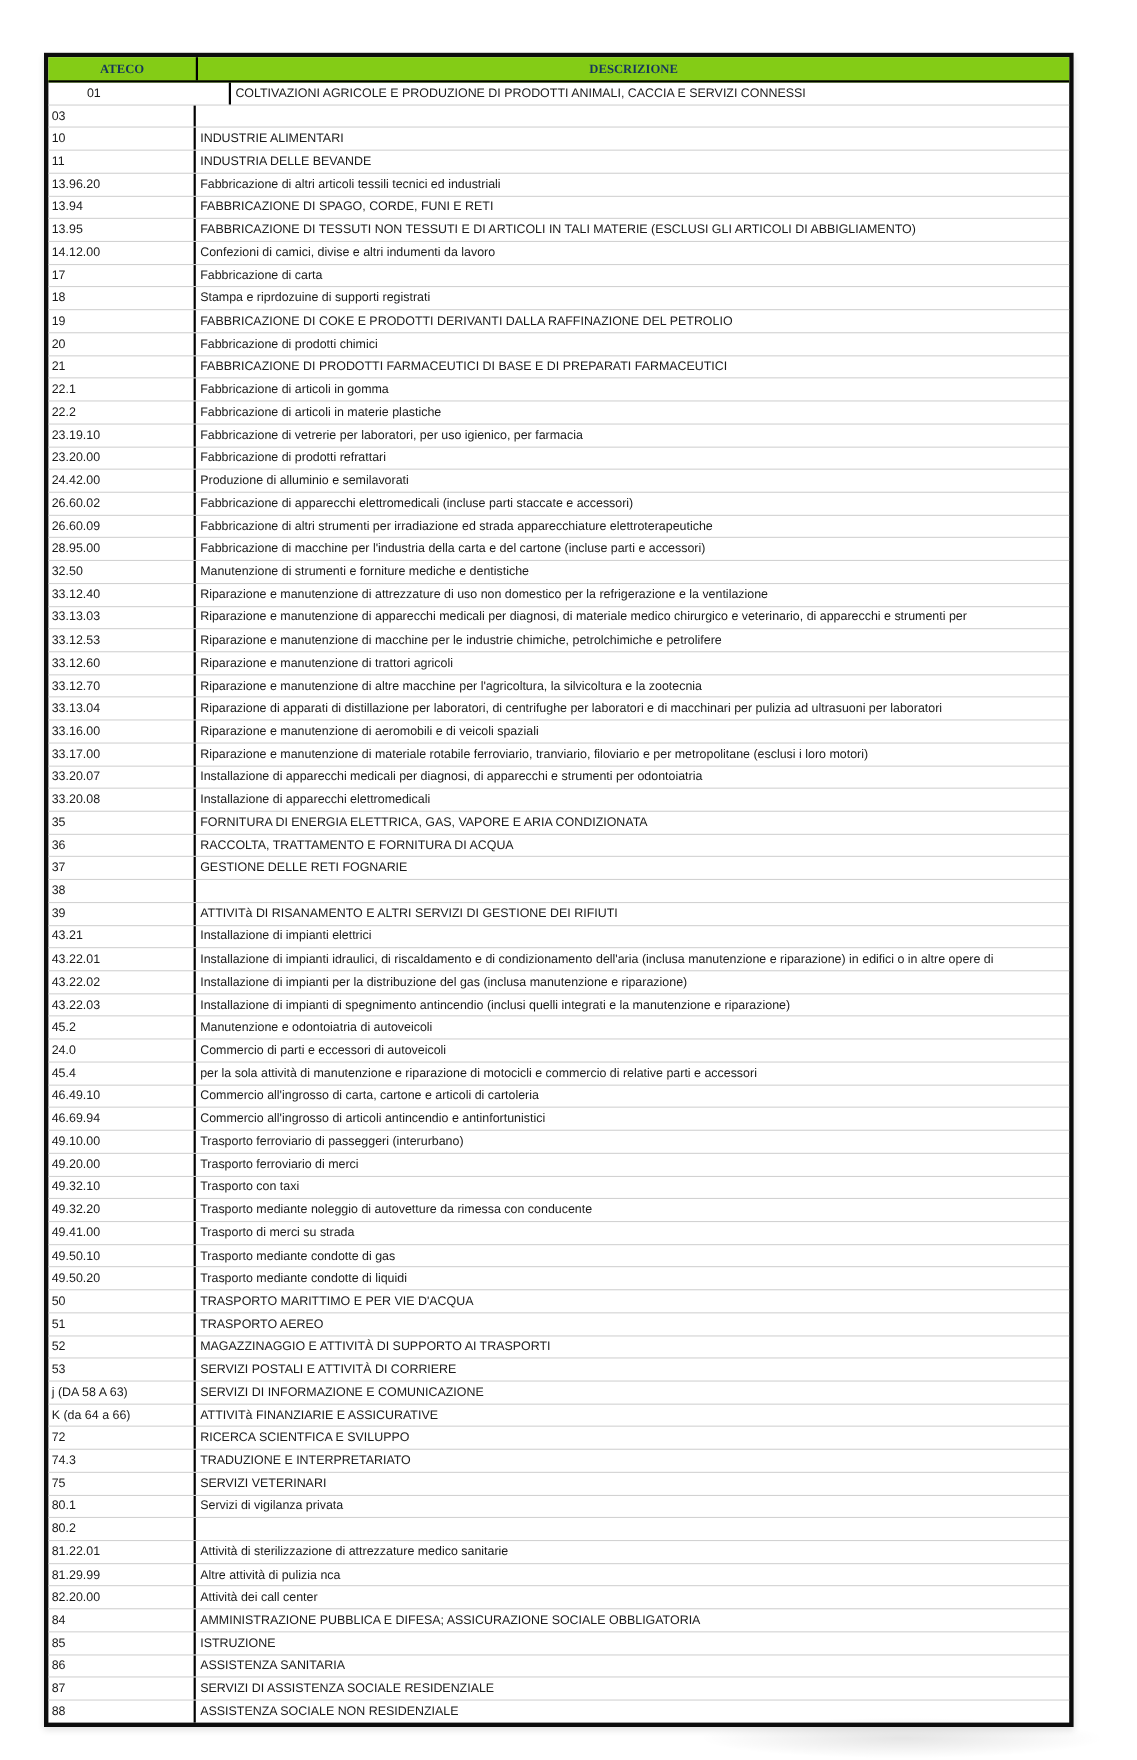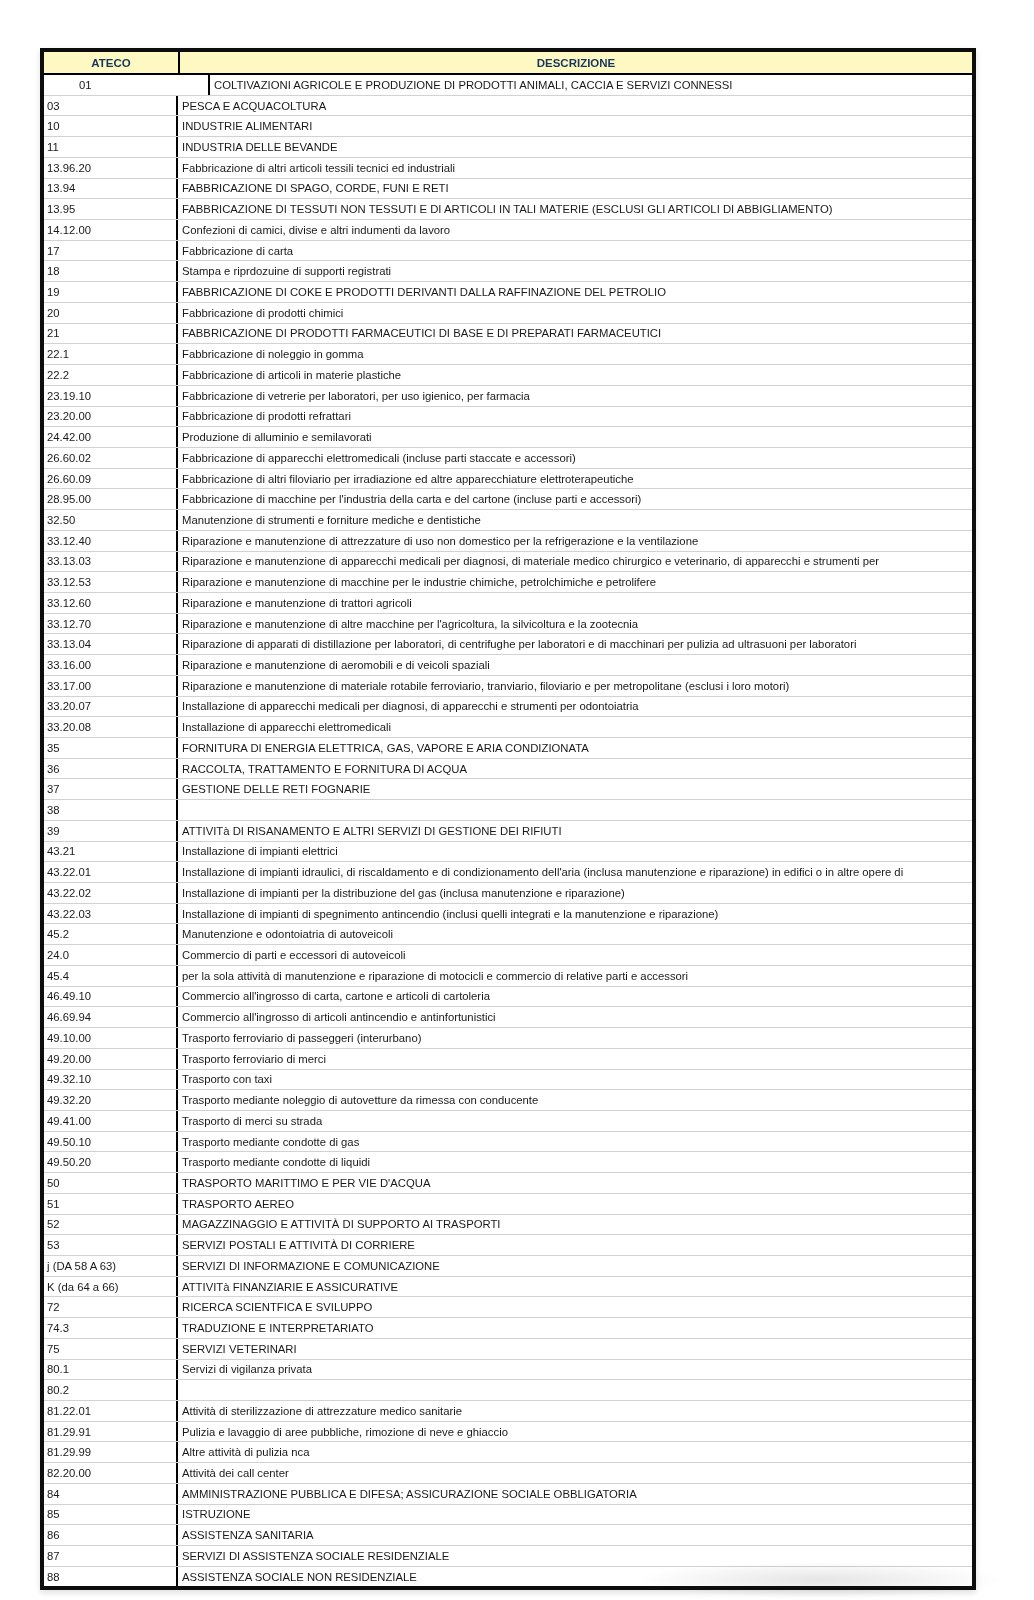--- a/index.html
+++ b/index.html
@@ -23,26 +23,27 @@
     left: 40px;
     top: 48px;
     width: 928px;
     border: 4px solid #0d0d0d;
     background: #ffffff;
     box-shadow: 0 3px 6px rgba(0,0,0,0.12);
   }
   .thead {
     display: flex;
     height: 21px;
-    background: #fef9c3;
+    background: #84cc16;
     border-bottom: 2px solid #000;
     align-items: center;
     font-weight: bold;
     font-size: 11.5px;
     color: #16365c;
+    font-family: Liberation Serif, serif;
   }
   .thead .col-code {
     width: 134px;
     flex: 0 0 134px;
     text-align: center;
     border-right: 2px solid #000;
     height: 100%;
     display: flex;
     align-items: center;
     justify-content: center;
@@ -109,21 +110,20 @@
     </div>
 
     <div class="tbody">
   <div class="row">
     <div class="cell-code">01</div>
     <div class="cell-desc">COLTIVAZIONI AGRICOLE E PRODUZIONE DI PRODOTTI ANIMALI, CACCIA E SERVIZI CONNESSI</div>
   </div>
 
   <div class="row">
     <div class="cell-code">03</div>
-    <div class="cell-desc">PESCA E ACQUACOLTURA</div>
   </div>
 
   <div class="row">
     <div class="cell-code">10</div>
     <div class="cell-desc">INDUSTRIE ALIMENTARI</div>
   </div>
 
   <div class="row">
     <div class="cell-code">11</div>
     <div class="cell-desc">INDUSTRIA DELLE BEVANDE</div>
@@ -169,21 +169,21 @@
     <div class="cell-desc">Fabbricazione di prodotti chimici</div>
   </div>
 
   <div class="row">
     <div class="cell-code">21</div>
     <div class="cell-desc">FABBRICAZIONE DI PRODOTTI FARMACEUTICI DI BASE E DI PREPARATI FARMACEUTICI</div>
   </div>
 
   <div class="row">
     <div class="cell-code">22.1</div>
-    <div class="cell-desc">Fabbricazione di noleggio in gomma</div>
+    <div class="cell-desc">Fabbricazione di articoli in gomma</div>
   </div>
 
   <div class="row">
     <div class="cell-code">22.2</div>
     <div class="cell-desc">Fabbricazione di articoli in materie plastiche</div>
   </div>
 
   <div class="row">
     <div class="cell-code">23.19.10</div>
     <div class="cell-desc">Fabbricazione di vetrerie per laboratori, per uso igienico, per farmacia</div>
@@ -199,21 +199,21 @@
     <div class="cell-desc">Produzione di alluminio e semilavorati</div>
   </div>
 
   <div class="row">
     <div class="cell-code">26.60.02</div>
     <div class="cell-desc">Fabbricazione di apparecchi elettromedicali (incluse parti staccate e accessori)</div>
   </div>
 
   <div class="row">
     <div class="cell-code">26.60.09</div>
-    <div class="cell-desc">Fabbricazione di altri filoviario per irradiazione ed altre apparecchiature elettroterapeutiche</div>
+    <div class="cell-desc">Fabbricazione di altri strumenti per irradiazione ed strada apparecchiature elettroterapeutiche</div>
   </div>
 
   <div class="row">
     <div class="cell-code">28.95.00</div>
     <div class="cell-desc">Fabbricazione di macchine per l'industria della carta e del cartone (incluse parti e accessori)</div>
   </div>
 
   <div class="row">
     <div class="cell-code">32.50</div>
     <div class="cell-desc">Manutenzione di strumenti e forniture mediche e dentistiche</div>
@@ -426,24 +426,20 @@
 
   <div class="row">
     <div class="cell-code">80.2</div>
   </div>
 
   <div class="row">
     <div class="cell-code">81.22.01</div>
     <div class="cell-desc">Attività di sterilizzazione di attrezzature medico sanitarie</div>
   </div>
 
-  <div class="row">
-    <div class="cell-code">81.29.91</div>
-    <div class="cell-desc">Pulizia e lavaggio di aree pubbliche, rimozione di neve e ghiaccio</div>
-  </div>
 
   <div class="row">
     <div class="cell-code">81.29.99</div>
     <div class="cell-desc">Altre attività di pulizia nca</div>
   </div>
 
   <div class="row">
     <div class="cell-code">82.20.00</div>
     <div class="cell-desc">Attività dei call center</div>
   </div>

